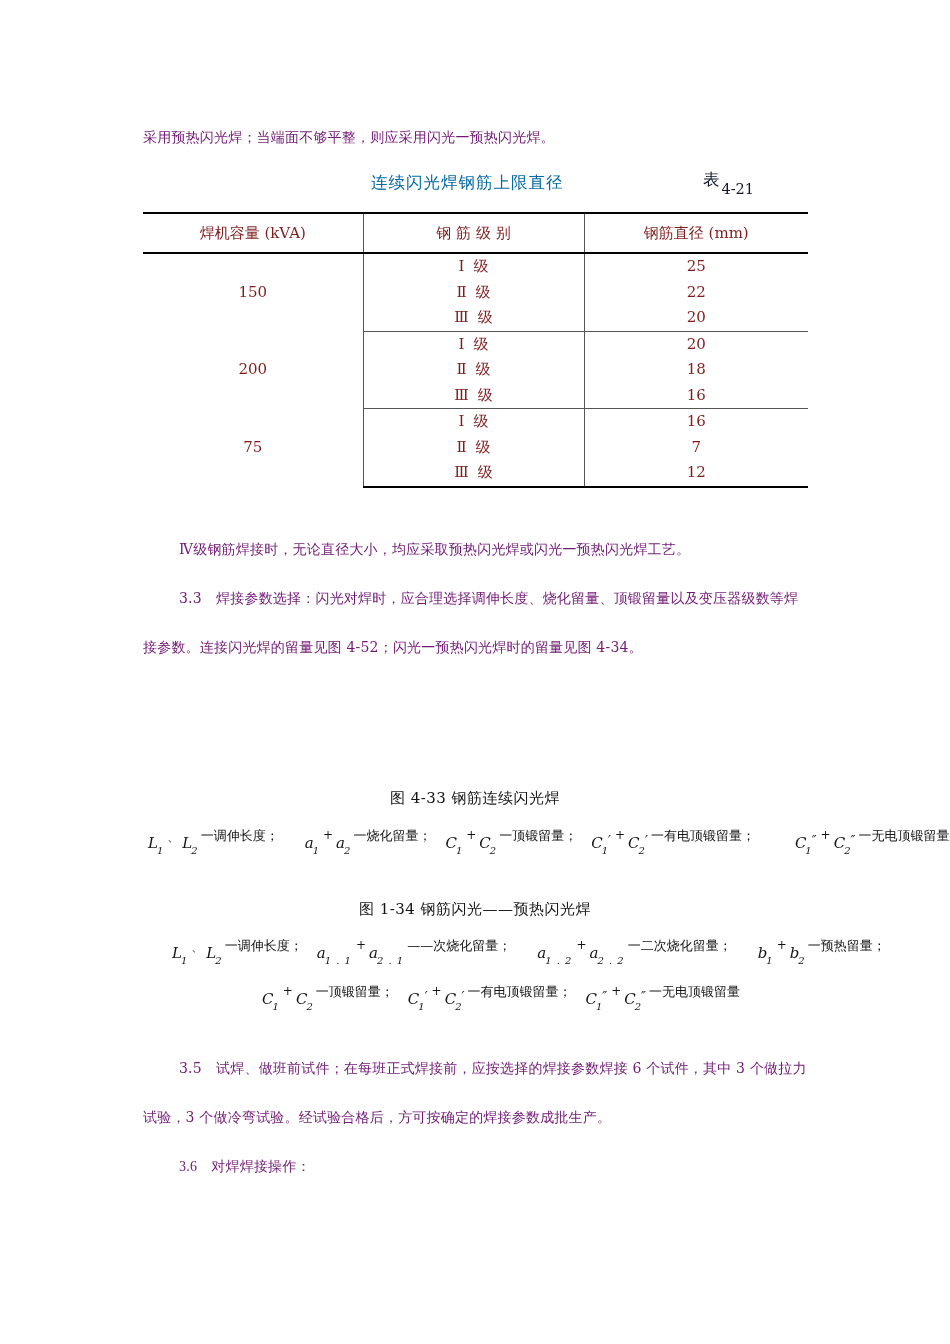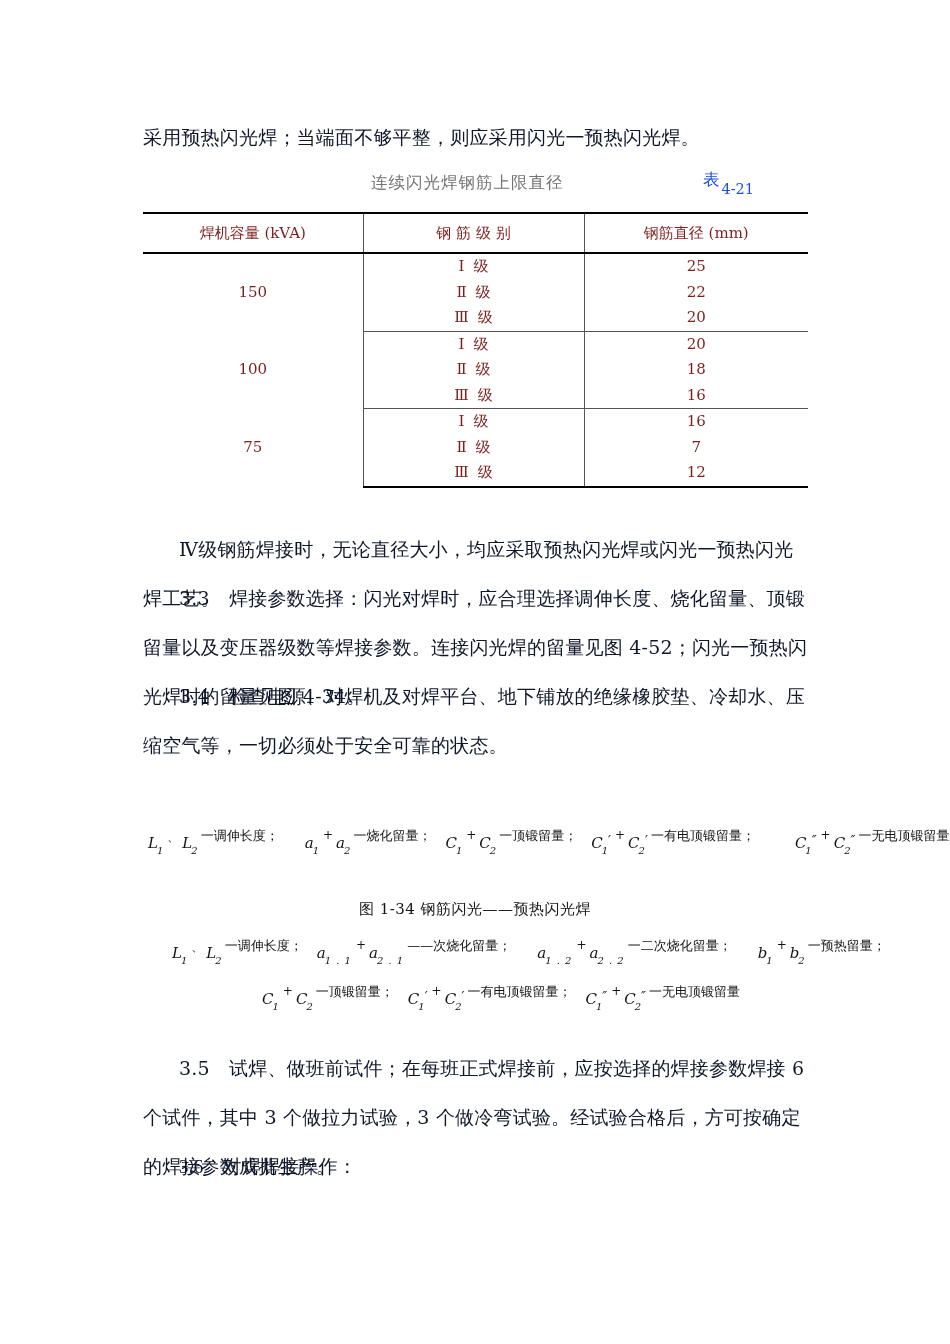--- a/index.html
+++ b/index.html
@@ -17,24 +17,24 @@
   }
   .page {
     position: absolute;
     left: 0; top: 0;
     width: 950px;
     height: 1344px;
   }
   
   .para {
     position: absolute;
-    font-size: 19px;
+    font-size: 14px;
     line-height: 49px;
     letter-spacing: 0.2px;
-    color: #0f172a;
+    color: #701a75;
     white-space: nowrap;
   }
   .body-text {
     left: 143px;
     width: 665px;
     white-space: normal;
   }
   .indent {
     text-indent: 36px;
   }
@@ -45,28 +45,28 @@
     top: 172px;
     width: 665px;
     height: 30px;
   }
   .table-title {
     position: absolute;
     left: 228px;
     top: 0;
     font-size: 16.5px;
     letter-spacing: 1px;
-    color: #737373;
+    color: #0369a1;
   }
   .table-number {
     position: absolute;
     left: 560px;
     top: 0;
     font-size: 16.5px;
-    color: #1d4ed8;
+    color: #0f172a;
   }
   .table-number .tbl-word {
     position: relative;
     top: -3px;
   }
   .table-number .tbl-num {
     font-size: 14.5px;
     position: relative;
     top: 6px;
     left: 2px;
@@ -222,21 +222,21 @@
         <tr>
           <td class="grade"><span class="roman">Ⅱ</span><span class="grade-gap"></span><span>级</span></td>
           <td class="dia">22</td>
         </tr>
         <tr class="grp-end">
           <td class="grade"><span class="roman">Ⅲ</span><span class="grade-gap"></span><span>级</span></td>
           <td class="dia">20</td>
         </tr>
 
         <tr>
-          <td class="cap" rowspan="3">100</td>
+          <td class="cap" rowspan="3">200</td>
           <td class="grade"><span class="roman">Ⅰ</span><span class="grade-gap"></span><span>级</span></td>
           <td class="dia">20</td>
         </tr>
         <tr>
           <td class="grade"><span class="roman">Ⅱ</span><span class="grade-gap"></span><span>级</span></td>
           <td class="dia">18</td>
         </tr>
         <tr class="grp-end">
           <td class="grade"><span class="roman">Ⅲ</span><span class="grade-gap"></span><span>级</span></td>
           <td class="dia">16</td>
@@ -256,22 +256,22 @@
           <td class="dia">12</td>
         </tr>
       </tbody>
     </table>
   </div>
 
   <div class="para body-text indent" style="top:525px;">Ⅳ级钢筋焊接时，无论直径大小，均应采取预热闪光焊或闪光一预热闪光焊工艺。</div>
 
   <div class="para body-text indent" style="top:574px;">3.3　焊接参数选择：闪光对焊时，应合理选择调伸长度、烧化留量、顶锻留量以及变压器级数等焊接参数。连接闪光焊的留量见图 4-52；闪光一预热闪光焊时的留量见图 4-34。</div>
 
-  <div class="para body-text indent" style="top:672px;">3.4　检查电源、对焊机及对焊平台、地下铺放的绝缘橡胶垫、冷却水、压缩空气等，一切必须处于安全可靠的状态。</div>
-
+
+  <div class="fig-caption" style="top:789px;">图 4-33  钢筋连续闪光焊</div>
 
   <div class="formula" style="left:148px; top:830px;">
     <span class="sym">L<span class="sub">1</span></span><span class="dun">、</span><span class="sym">L<span class="sub">2</span></span><span class="desc">一调伸长度；</span><span class="gap-m"></span><span class="sym">a<span class="sub">1</span></span><span class="plus">+</span><span class="sym">a<span class="sub">2</span></span><span class="desc">一烧化留量；</span><span class="gap-s"></span><span class="sym">C<span class="sub">1</span></span><span class="plus">+</span><span class="sym">C<span class="sub">2</span></span><span class="desc">一顶锻留量；</span><span class="gap-s"></span><span class="sym">C<span class="sub">1</span><span class="prime">′</span></span><span class="plus">+</span><span class="sym">C<span class="sub">2</span><span class="prime">′</span></span><span class="desc">一有电顶锻留量；</span><span class="gap-l"></span><span class="sym">C<span class="sub">1</span><span class="prime">″</span></span><span class="plus">+</span><span class="sym">C<span class="sub">2</span><span class="prime">″</span></span><span class="desc">一无电顶锻留量</span>
   </div>
 
   <div class="fig-caption" style="top:900px;">图 1-34  钢筋闪光——预热闪光焊</div>
 
   <div class="formula" style="left:172px; top:940px;">
     <span class="sym">L<span class="sub">1</span></span><span class="dun">、</span><span class="sym">L<span class="sub">2</span></span><span class="desc">一调伸长度；</span><span class="gap-s"></span><span class="sym">a<span class="subdot">1 . 1</span></span><span class="plus">+</span><span class="sym">a<span class="subdot">2 . 1</span></span><span class="desc">——次烧化留量；</span><span class="gap-m"></span><span class="sym">a<span class="subdot">1 . 2</span></span><span class="plus">+</span><span class="sym">a<span class="subdot">2 . 2</span></span><span class="desc">一二次烧化留量；</span><span class="gap-m"></span><span class="sym">b<span class="sub">1</span></span><span class="plus">+</span><span class="sym">b<span class="sub">2</span></span><span class="desc">一预热留量；</span>
   </div>

